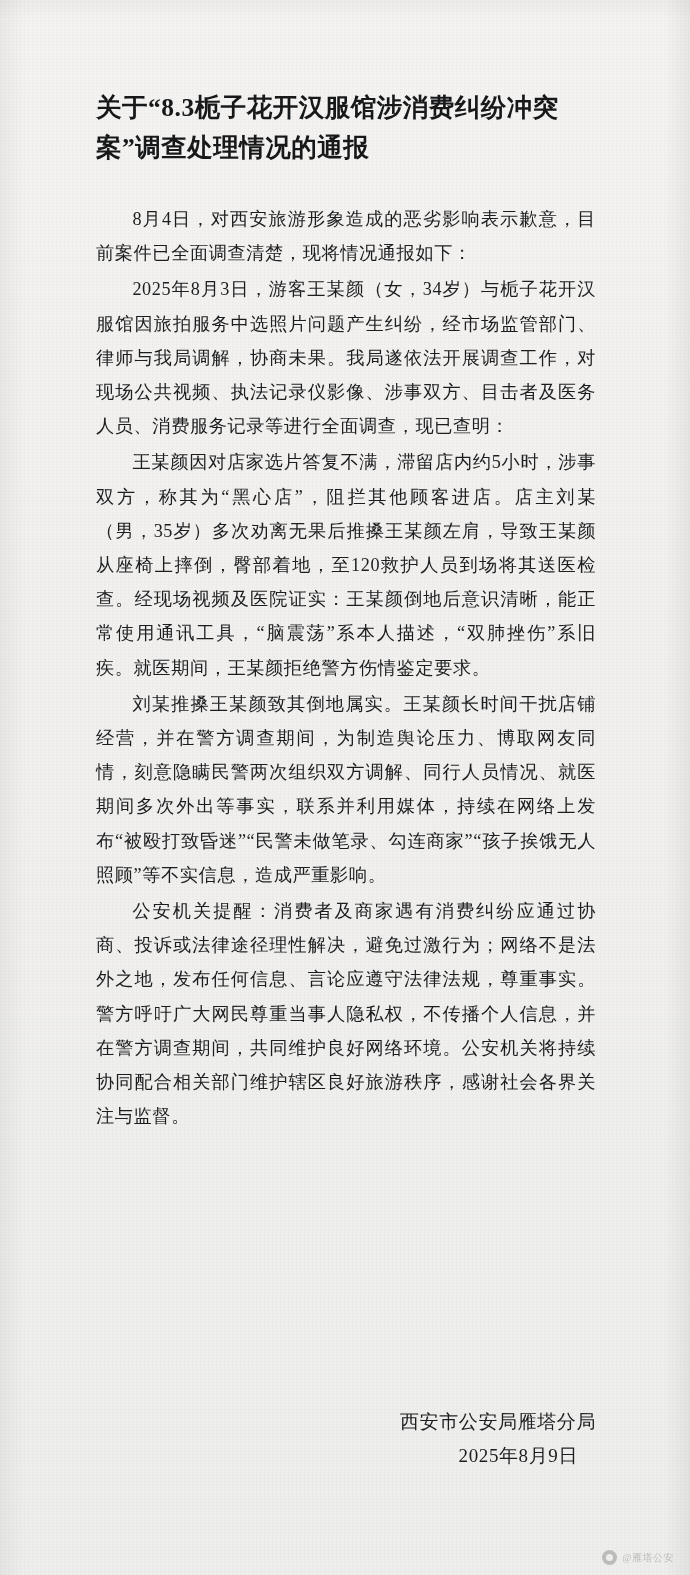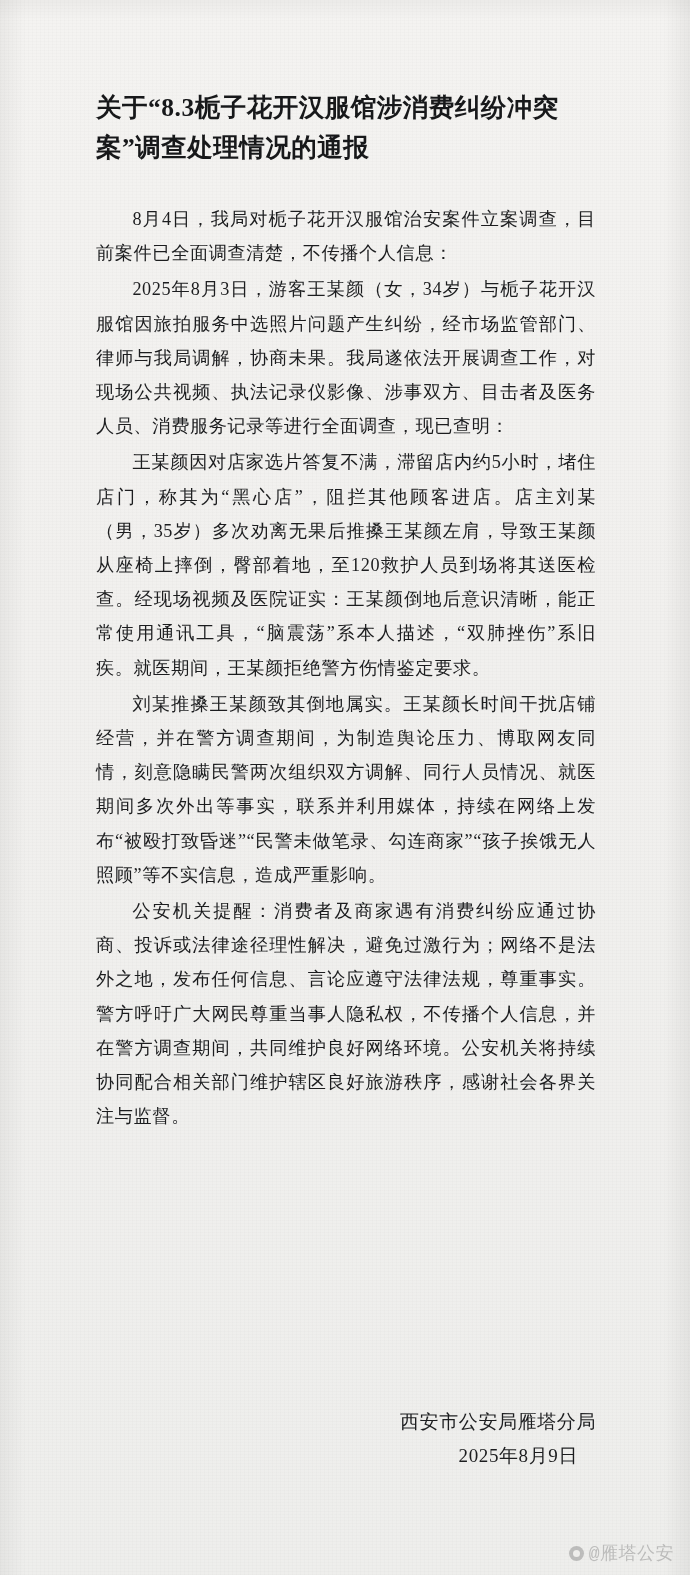--- a/index.html
+++ b/index.html
@@ -95,22 +95,22 @@
     content: "";
     position: absolute;
     left: 4px;
     top: 4px;
     width: 7px;
     height: 7px;
     border-radius: 50%;
     background: #f0efed;
   }
   .wm-text {
-    font-family: Liberation Mono, monospace;
-    font-size: 18px;
+    font-family: Liberation Serif, serif;
+    font-size: 10px;
     color: #8d8d8d;
     letter-spacing: 0.5px;
     white-space: nowrap;
   }
   .edge-shadow-left {
     position: absolute;
     left: 0;
     top: 0;
     width: 26px;
     height: 100%;
@@ -141,23 +141,23 @@
 
 <div class="page">
   <div class="paper-grain"></div>
   <div class="edge-shadow-top"></div>
   <div class="edge-shadow-left"></div>
   <div class="edge-shadow-right"></div>
 
   <div class="content">
     <h1 class="doc-title">关于“8.3栀子花开汉服馆涉消费纠纷冲突案”调查处理情况的通报</h1>
 
-    <p class="para">8月4日，我局对栀子花开汉服馆治安案件立案调查，目前案件已全面调查清楚，不传播个人信息：</p>
+    <p class="para">8月4日，对西安旅游形象造成的恶劣影响表示歉意，目前案件已全面调查清楚，现将情况通报如下：</p>
     <p class="para">2025年8月3日，游客王某颜（女，34岁）与栀子花开汉服馆因旅拍服务中选照片问题产生纠纷，经市场监管部门、律师与我局调解，协商未果。我局遂依法开展调查工作，对现场公共视频、执法记录仪影像、涉事双方、目击者及医务人员、消费服务记录等进行全面调查，现已查明：</p>
-    <p class="para">王某颜因对店家选片答复不满，滞留店内约5小时，堵住店门，称其为“黑心店”，阻拦其他顾客进店。店主刘某（男，35岁）多次劝离无果后推搡王某颜左肩，导致王某颜从座椅上摔倒，臀部着地，至120救护人员到场将其送医检查。经现场视频及医院证实：王某颜倒地后意识清晰，能正常使用通讯工具，“脑震荡”系本人描述，“双肺挫伤”系旧疾。就医期间，王某颜拒绝警方伤情鉴定要求。</p>
+    <p class="para">王某颜因对店家选片答复不满，滞留店内约5小时，涉事双方，称其为“黑心店”，阻拦其他顾客进店。店主刘某（男，35岁）多次劝离无果后推搡王某颜左肩，导致王某颜从座椅上摔倒，臀部着地，至120救护人员到场将其送医检查。经现场视频及医院证实：王某颜倒地后意识清晰，能正常使用通讯工具，“脑震荡”系本人描述，“双肺挫伤”系旧疾。就医期间，王某颜拒绝警方伤情鉴定要求。</p>
     <p class="para">刘某推搡王某颜致其倒地属实。王某颜长时间干扰店铺经营，并在警方调查期间，为制造舆论压力、博取网友同情，刻意隐瞒民警两次组织双方调解、同行人员情况、就医期间多次外出等事实，联系并利用媒体，持续在网络上发布“被殴打致昏迷”“民警未做笔录、勾连商家”“孩子挨饿无人照顾”等不实信息，造成严重影响。</p>
     <p class="para">公安机关提醒：消费者及商家遇有消费纠纷应通过协商、投诉或法律途径理性解决，避免过激行为；网络不是法外之地，发布任何信息、言论应遵守法律法规，尊重事实。警方呼吁广大网民尊重当事人隐私权，不传播个人信息，并在警方调查期间，共同维护良好网络环境。公安机关将持续协同配合相关部门维护辖区良好旅游秩序，感谢社会各界关注与监督。</p>
   </div>
 
   <div class="signature">
     <div class="line">西安市公安局雁塔分局</div>
     <div class="line date">2025年8月9日</div>
   </div>
 
   <div class="watermark">

